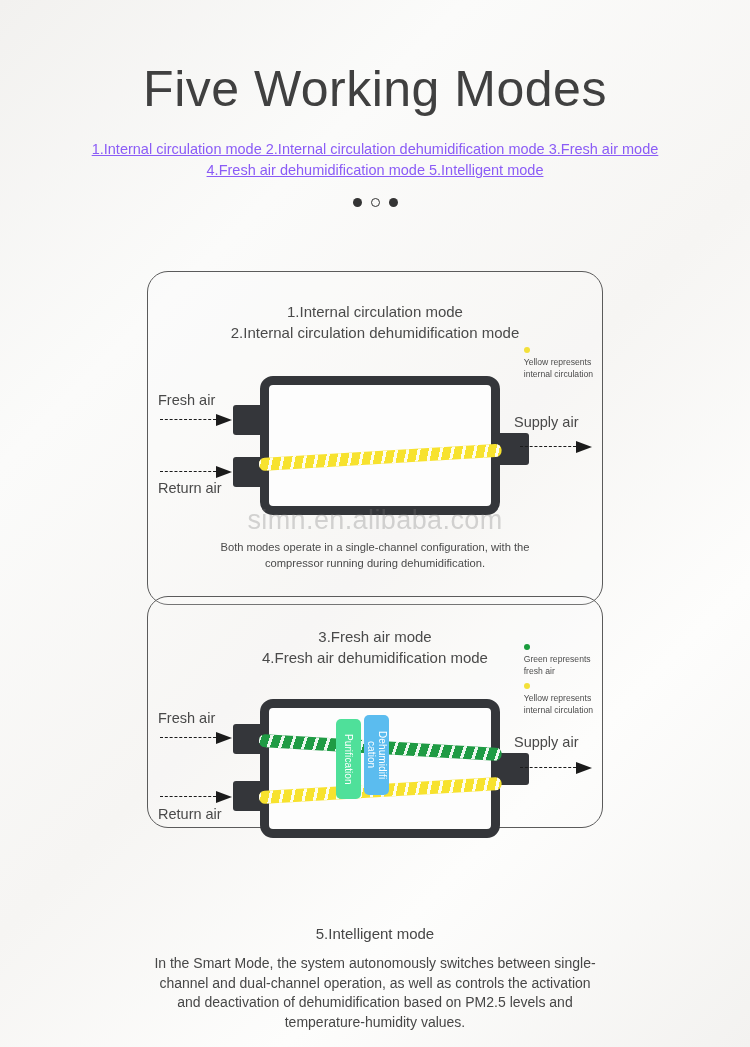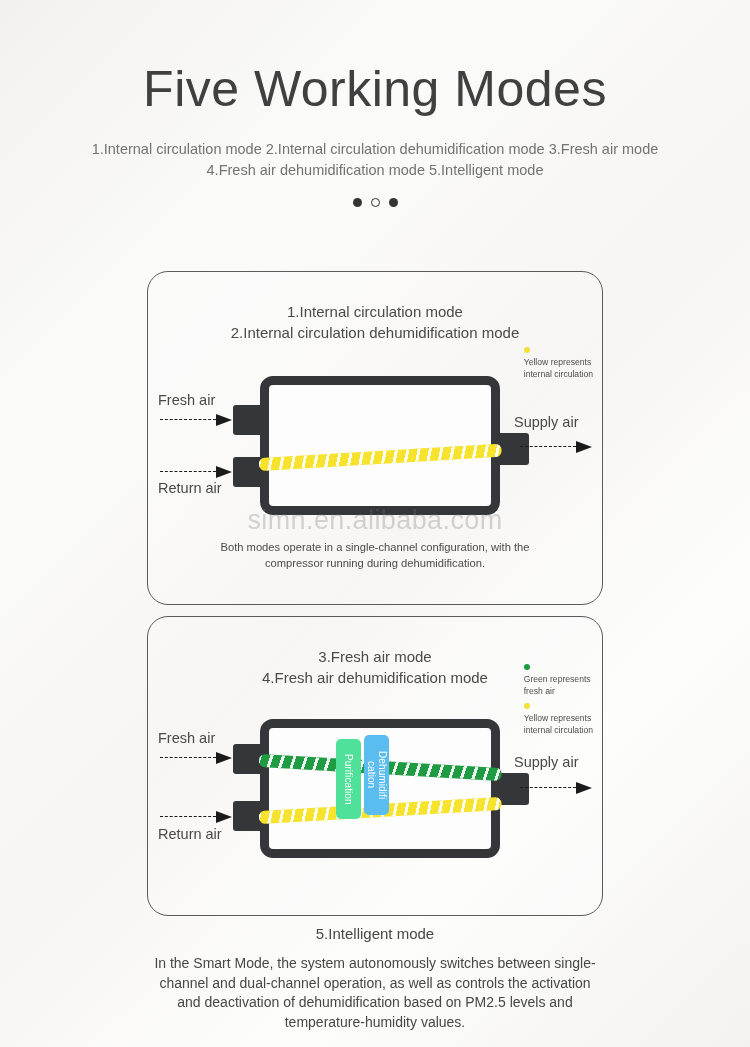--- a/index.html
+++ b/index.html
@@ -27,22 +27,23 @@
     font-size: 50px;
     font-weight: 400;
     letter-spacing: 0.5px;
     color: #404040;
     line-height: 1.1;
   }
   .subtitle {
     margin-top: 22px;
     font-size: 14.5px;
     line-height: 21px;
-    color: #737373;
+    color: #8b5cf6;
     padding: 0 45px;
+    text-decoration: underline;
   }
   .subtitle .nowrap { white-space: nowrap; }
 
   .dots {
     margin-top: 17px;
     display: flex;
     justify-content: center;
     gap: 9px;
     align-items: center;
   }
@@ -59,21 +60,21 @@
   
   .card {
     position: absolute;
     left: 147px;
     width: 456px;
     border: 1.4px solid #5b5b5b;
     border-radius: 21px;
     background: rgba(255,255,255,0.16);
   }
   #card-1 { top: 271px; height: 334px; }
-  #card-2 { top: 616px; height: 300px; }
+  #card-2 { top: 596px; height: 232px; }
 
   .card-heading {
     text-align: center;
     font-size: 15px;
     line-height: 21px;
     color: #4a4a4a;
     padding-top: 29px;
   }
 
   .legend {

